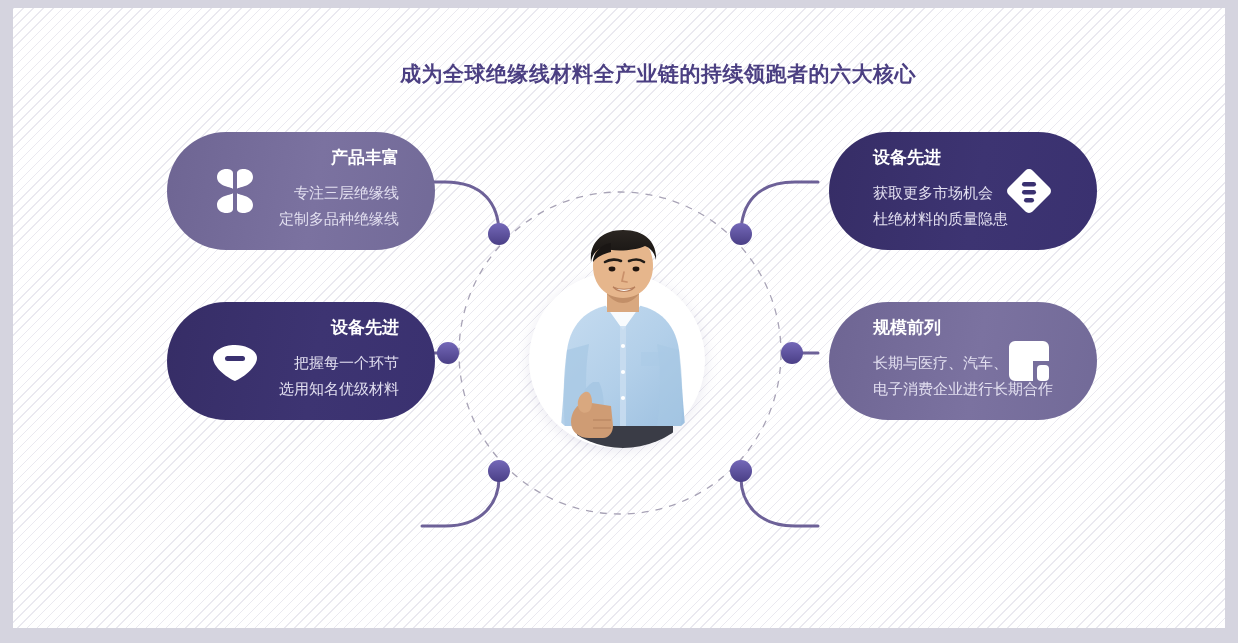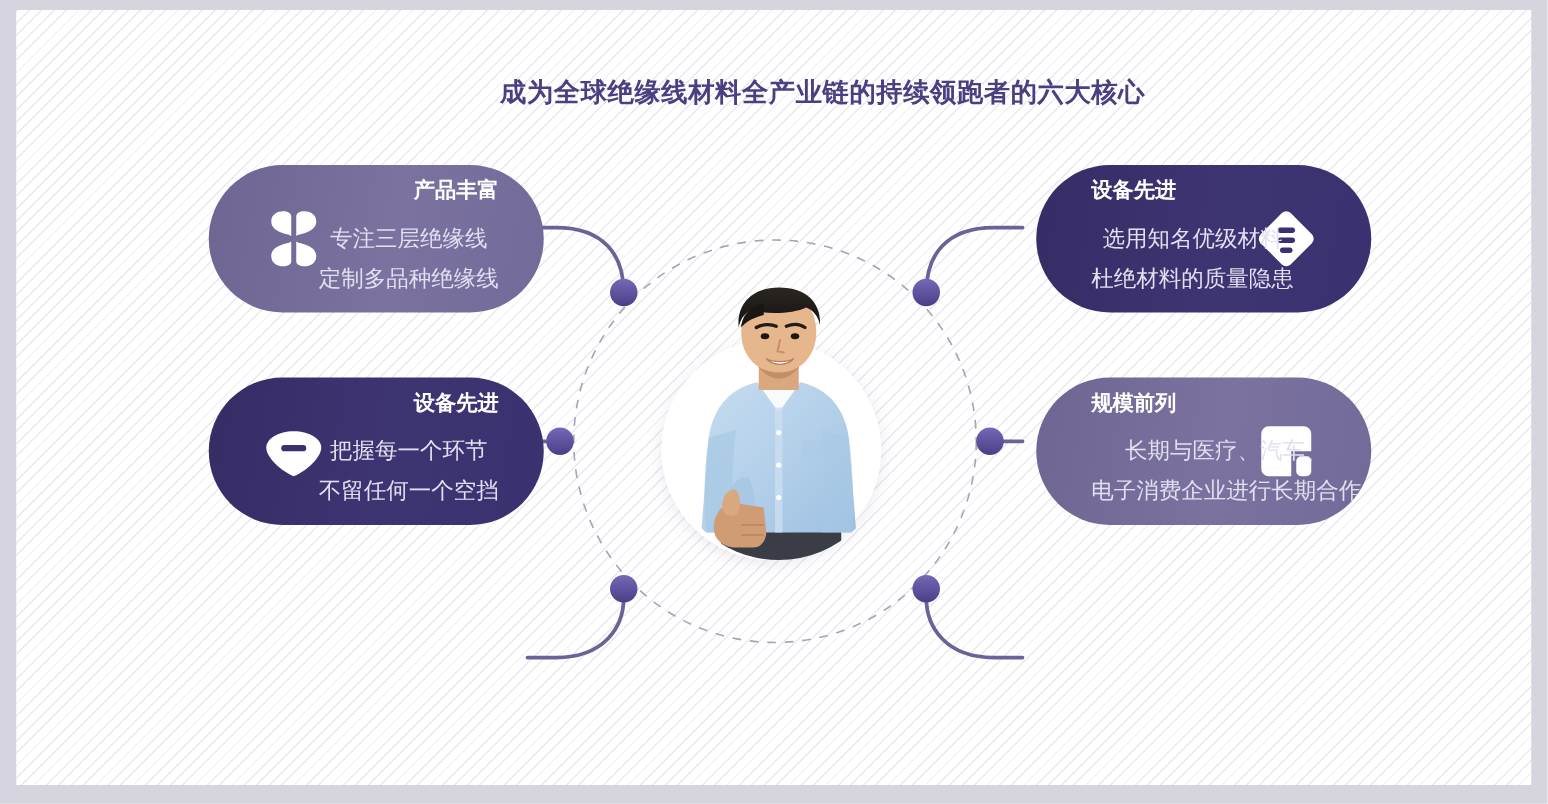--- a/index.html
+++ b/index.html
@@ -63,21 +63,21 @@
     width:52px;height:52px;
   }
   .card-icon svg{display:block;width:52px;height:52px;}
 
   .card-text{position:absolute;top:50%;transform:translateY(-50%);}
   .card-title{
     font-size:17px;font-weight:bold;color:#ffffff;
     line-height:1.1;margin-bottom:12px;white-space:nowrap;
   }
   .card-line{
-    font-size:18px;color:#e2dff0;line-height:1.78;white-space:nowrap;text-align:center;
+    font-size:15px;color:#e2dff0;line-height:1.78;white-space:nowrap;
   }
 
   
   .card.left .card-icon{left:42px;}
   .card.left .card-text{right:36px;text-align:right;}
   
   .card.right .card-icon{right:42px;}
   .card.right .card-text{left:44px;text-align:left;}
 
   
@@ -227,39 +227,39 @@
       <div class="card-inner">
         <span class="card-icon">
           <svg viewBox="0 0 52 52">
             <path d="M26 10 C38 10 48 16 48 23 C48 31 36 42 26 46 C16 42 4 31 4 23 C4 16 14 10 26 10 Z" fill="#fff"></path>
             <rect x="16" y="21" width="20" height="5" rx="2.5" fill="#3a3170"></rect>
           </svg>
         </span>
         <div class="card-text">
           <div class="card-title">设备先进</div>
           <div class="card-line">把握每一个环节</div>
-          <div class="card-line">不留任何一个空挡</div>
+          <div class="card-line">选用知名优级材料</div>
         </div>
       </div>
     </div>
 
 
     <div class="card right dark" id="card-r1">
       <div class="card-inner">
         <span class="card-icon">
           <svg viewBox="0 0 52 52">
             <rect x="9" y="9" width="34" height="34" rx="5" transform="rotate(45 26 26)" fill="#fff"></rect>
             <rect x="19" y="17" width="14" height="4.4" rx="2.2" fill="#3a3170"></rect>
             <rect x="19" y="25" width="14" height="4.4" rx="2.2" fill="#3a3170"></rect>
             <rect x="21" y="33" width="10" height="4.4" rx="2.2" fill="#3a3170"></rect>
           </svg>
         </span>
         <div class="card-text">
           <div class="card-title">设备先进</div>
-          <div class="card-line">选用知名优级材料</div>
+          <div class="card-line">获取更多市场机会</div>
           <div class="card-line">杜绝材料的质量隐患</div>
         </div>
       </div>
     </div>
 
     <div class="card right light" id="card-r2">
       <div class="card-inner">
         <span class="card-icon">
           <svg viewBox="0 0 52 52">
             <path d="M12 6 H40 A6 6 0 0 1 46 12 V26 H30 V46 H12 A6 6 0 0 1 6 40 V12 A6 6 0 0 1 12 6 Z" fill="#fff"></path>

